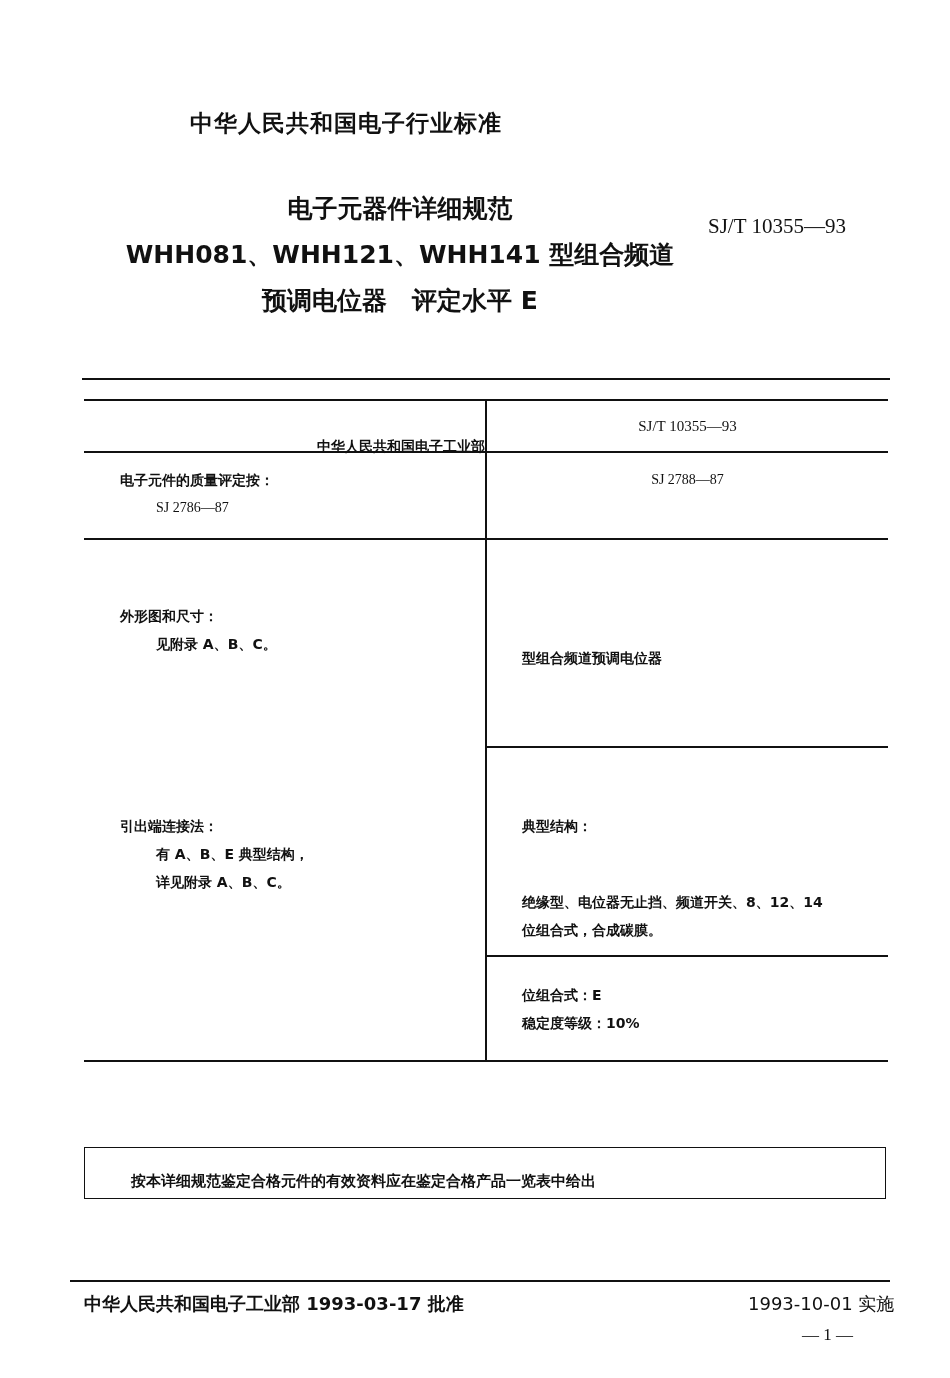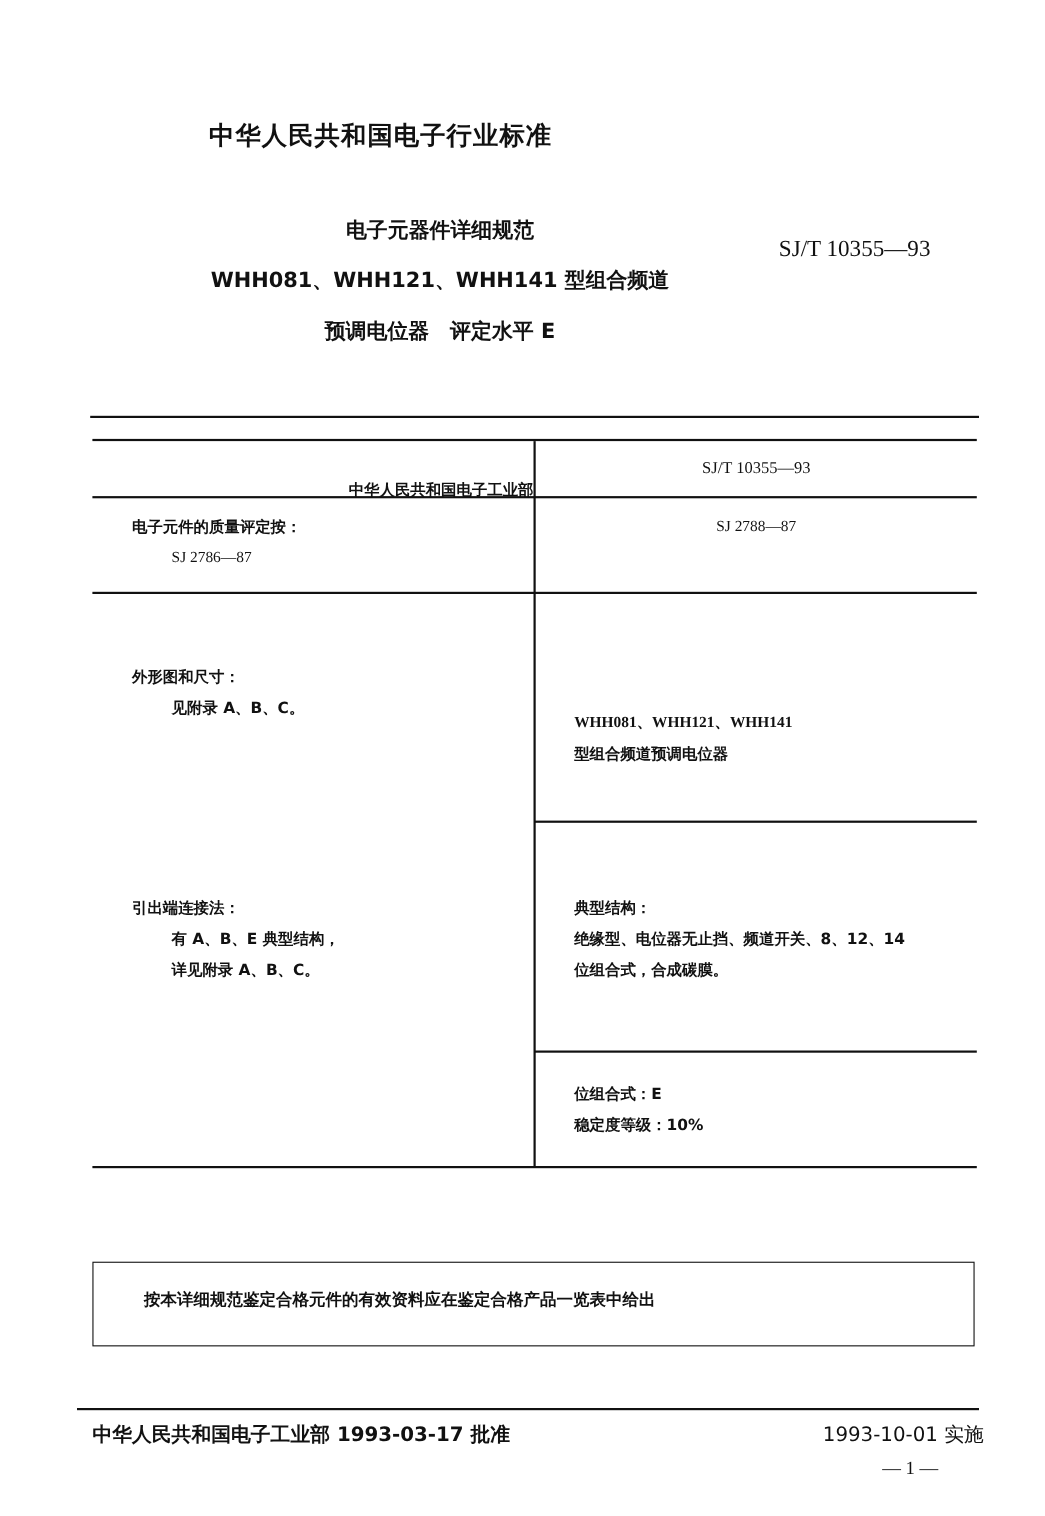--- a/index.html
+++ b/index.html
@@ -21,21 +21,21 @@
       left: 190px; top: 108px;
       font-size: 23px;
       letter-spacing: 1px;
       font-weight: bold;
     }
     .title-block {
       left: 110px; top: 186px;
       width: 580px;
       text-align: center;
       font-weight: bold;
-      font-size: 19px;
+      font-size: 25px;
       line-height: 46px;
     }
     .title-block .ln { display: block; white-space: nowrap; }
     .std-code {
       left: 708px; top: 214px;
       font-family: "Liberation Serif", "DejaVu Serif", serif;
       font-size: 21px;
     }
 
     .hline { background: #111; height: 2px; }
@@ -45,21 +45,21 @@
       font-size: 14px;
       font-weight: bold;
       line-height: 28px;
       white-space: nowrap;
     }
     .serif { font-family: "Liberation Serif", "DejaVu Serif", serif; }
     .indent { padding-left: 36px; display: block; }
 
     .note-box {
       left: 84px; top: 1147px;
-      width: 802px; height: 77px;
+      width: 802px; height: 52px;
       border: 1.5px solid #111;
       box-sizing: border-box;
     }
     .note-text {
       position: absolute;
       left: 46px; top: 24px;
       font-size: 15px;
       font-weight: bold;
       white-space: nowrap;
     }
@@ -112,32 +112,31 @@
   <span>电子元件的质量评定按：</span>
   <span class="indent serif" style="font-weight:normal;">SJ 2786—87</span>
 </div>
 <div class="abs cell-text serif" style="left:487px; top:466px; width:401px; text-align:center; font-weight:normal;">SJ 2788—87</div>
 
 <div class="abs cell-text" style="left:120px; top:602px;">
   <span>外形图和尺寸：</span>
   <span class="indent">见附录 A、B、C。</span>
 </div>
 <div class="abs cell-text" style="left:522px; top:644px;">
-  <span class="serif" style="display:block;">WHH081、WHH121、WHH141</span>
   <span style="display:block;">型组合频道预调电位器</span>
 </div>
 
 <div class="abs cell-text" style="left:120px; top:812px;">
   <span style="display:block;">引出端连接法：</span>
   <span class="indent">有 A、B、E 典型结构，</span>
   <span class="indent">详见附录 A、B、C。</span>
 </div>
 <div class="abs cell-text" style="left:522px; top:812px;">
   <span style="display:block;">典型结构：</span>
-  <span style="display:block;">绝缘型、电位器无止挡、频道开关、8、12、14</span>
+  <span style="display:block;margin-top:48px;">绝缘型、电位器无止挡、频道开关、8、12、14</span>
   <span style="display:block;">位组合式，合成碳膜。</span>
 </div>
 
 <div class="abs cell-text" style="left:522px; top:981px;">
   <span style="display:block;">位组合式：E</span>
   <span style="display:block;">稳定度等级：10%</span>
 </div>
 
 <div class="abs note-box">
   <span class="note-text">按本详细规范鉴定合格元件的有效资料应在鉴定合格产品一览表中给出</span>

